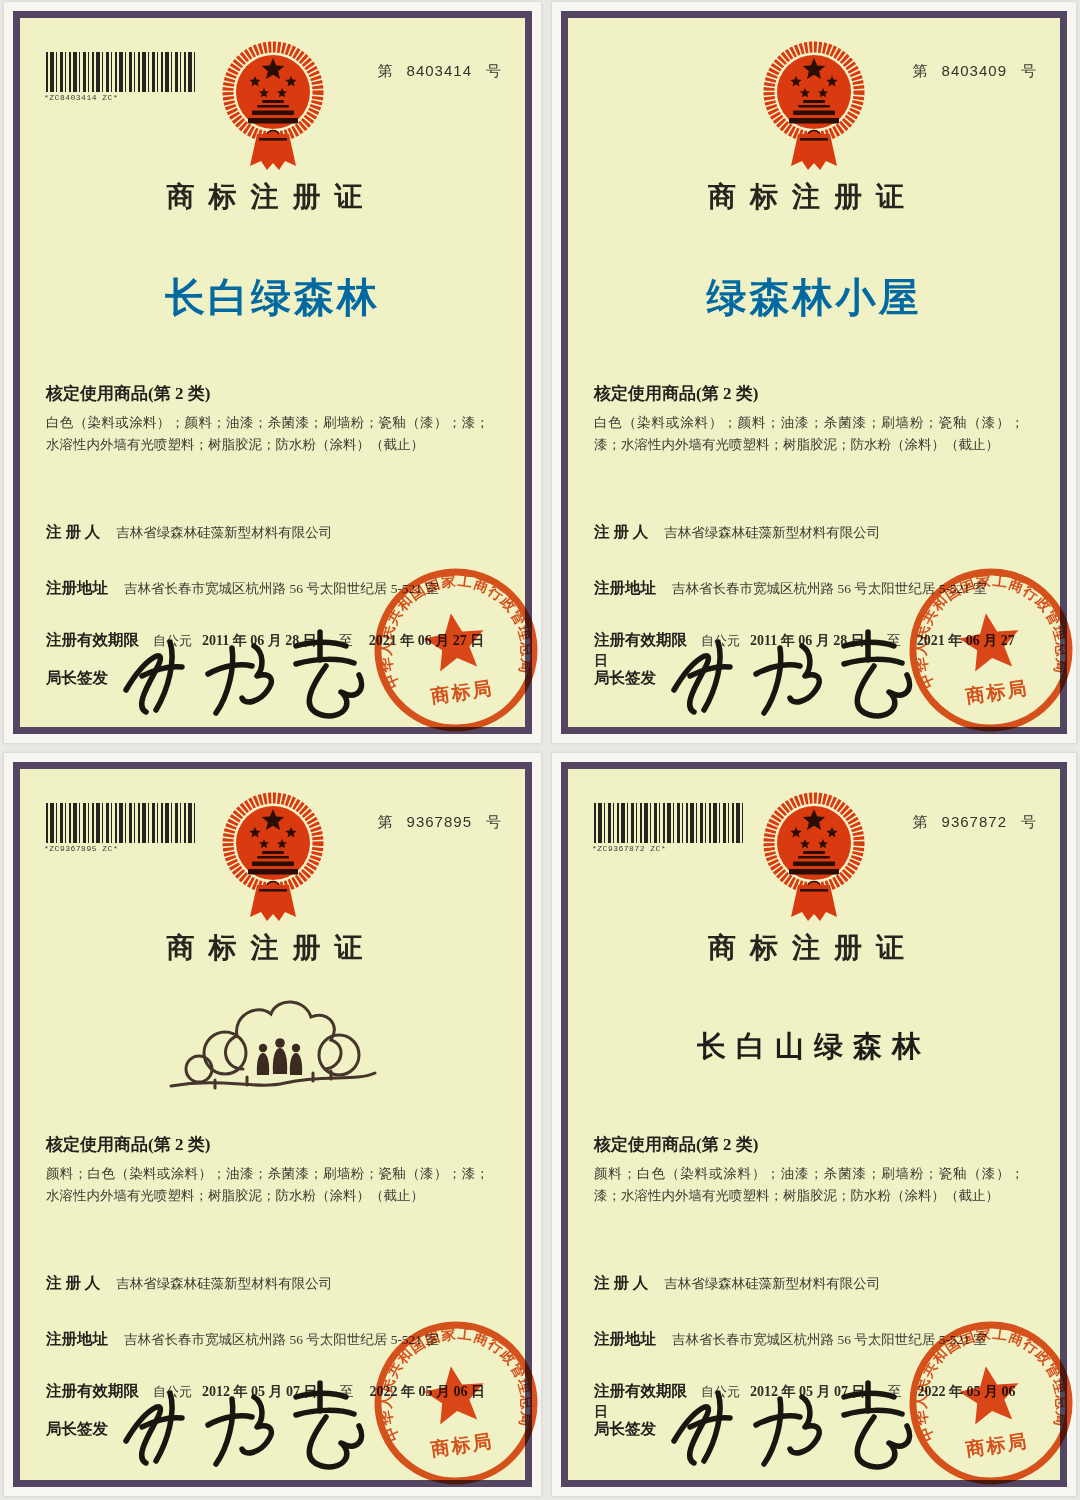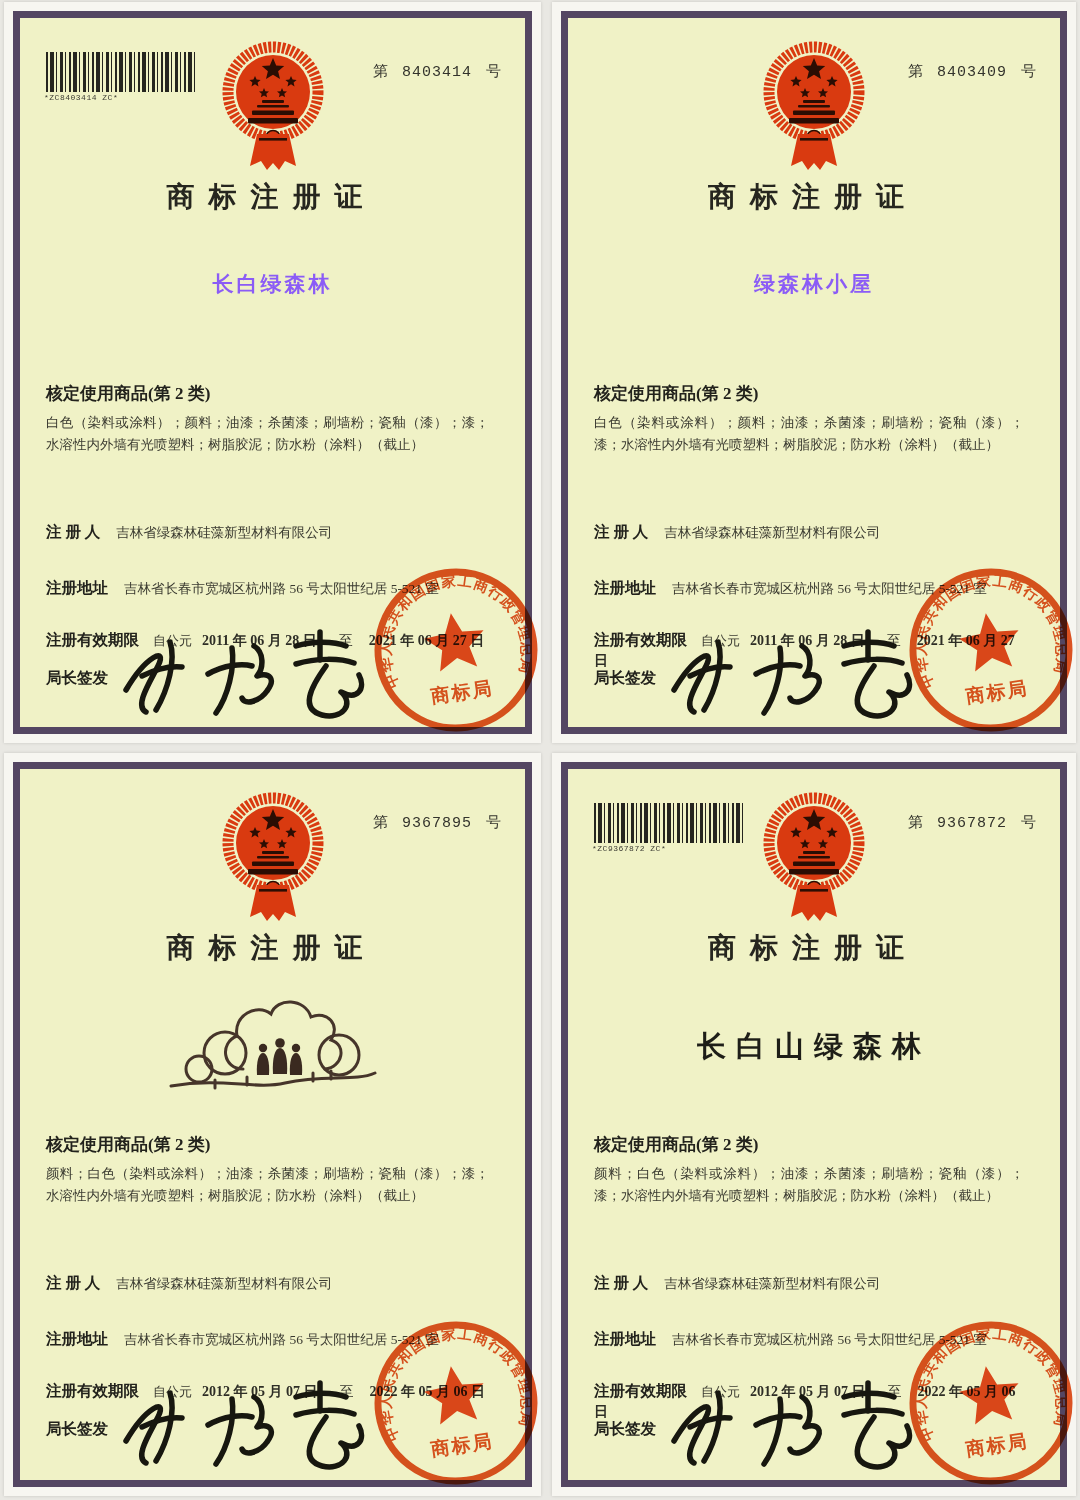--- a/index.html
+++ b/index.html
@@ -24,33 +24,33 @@
   .barcode {
     height:40px; width:152px; margin:0 auto;
     background:repeating-linear-gradient(90deg,
       #25251f 0 2px, transparent 2px 4px,
       #25251f 4px 8px, transparent 8px 10px,
       #25251f 10px 11px, transparent 11px 14px,
       #25251f 14px 17px, transparent 17px 19px,
       #25251f 19px 20px, transparent 20px 23px);
   }
   .barcode-label { font-size:8px; letter-spacing:.5px; color:#3c3c34; margin-top:1px; font-family:"Liberation Mono", monospace; }
-  .cert-number { position:absolute; right:24px; top:44px; font-size:15px; font-family:Liberation Mono, monospace; color:#33332c; }
+  .cert-number { position:absolute; right:24px; top:44px; font-size:15px; font-family:Liberation Sans, sans-serif; color:#33332c; }
   .cert-number .num { margin:0 14px; letter-spacing:1px; }
   .emblem { position:absolute; left:50%; transform:translateX(-50%); top:16px; }
   .cert-title {
     position:absolute; top:160px; left:0; right:16px;
     text-align:center; font-family:"Liberation Serif", serif;
     font-size:28px; font-weight:bold; letter-spacing:14px; text-indent:14px;
     color:#26261f;
   }
   .trademark {
     position:absolute; top:252px; left:0; right:0; text-align:center;
     font-family:"Liberation Serif", serif; font-weight:bold;
-    font-size:21px; letter-spacing:3px; color:#8b5cf6;
+    font-size:40px; letter-spacing:3px; color:#0369a1;
   }
   .trademark.calligraphy {
     font-size:29px; letter-spacing:10px; top:258px; color:#1e1e18;
   }
   .logo-mark { position:absolute; top:212px; left:50%; transform:translateX(-50%); }
   .goods-header {
     position:absolute; left:26px; top:364px;
     font-size:17px; font-weight:bold; font-family:"Liberation Serif", serif; color:#22221c;
   }
   .goods-text {
@@ -204,20 +204,24 @@
       <svg class="seal" width="170" height="170" viewBox="0 0 170 170">
         <use href="#sym-seal"></use>
         <text font-size="14.5" fill="#e14a16" font-weight="bold" letter-spacing="1"><textPath href="#seal-arc">中华人民共和国国家工商行政管理总局</textPath></text>
         <text x="85" y="134" text-anchor="middle" font-size="19" font-weight="bold" fill="#e14a16" letter-spacing="2">商标局</text>
       </svg>
     </div>
   </div>
 
   <div class="scan scan-bl">
     <div class="cert">
+      <div class="barcode-wrap">
+        <div class="barcode"></div>
+        <div class="barcode-label">*ZC9367895 ZC*</div>
+      </div>
       <svg class="emblem" width="104" height="140" viewBox="0 0 104 140">
           <use href="#sym-emblem"></use>
         </svg>
       <div class="cert-number">
         <span>第</span><span class="num">9367895</span><span>号</span>
       </div>
       <div class="cert-title">商标注册证</div>
       <svg class="logo-mark" width="220" height="120" viewBox="0 0 220 120">
           <use href="#sym-trees"></use>
         </svg>

